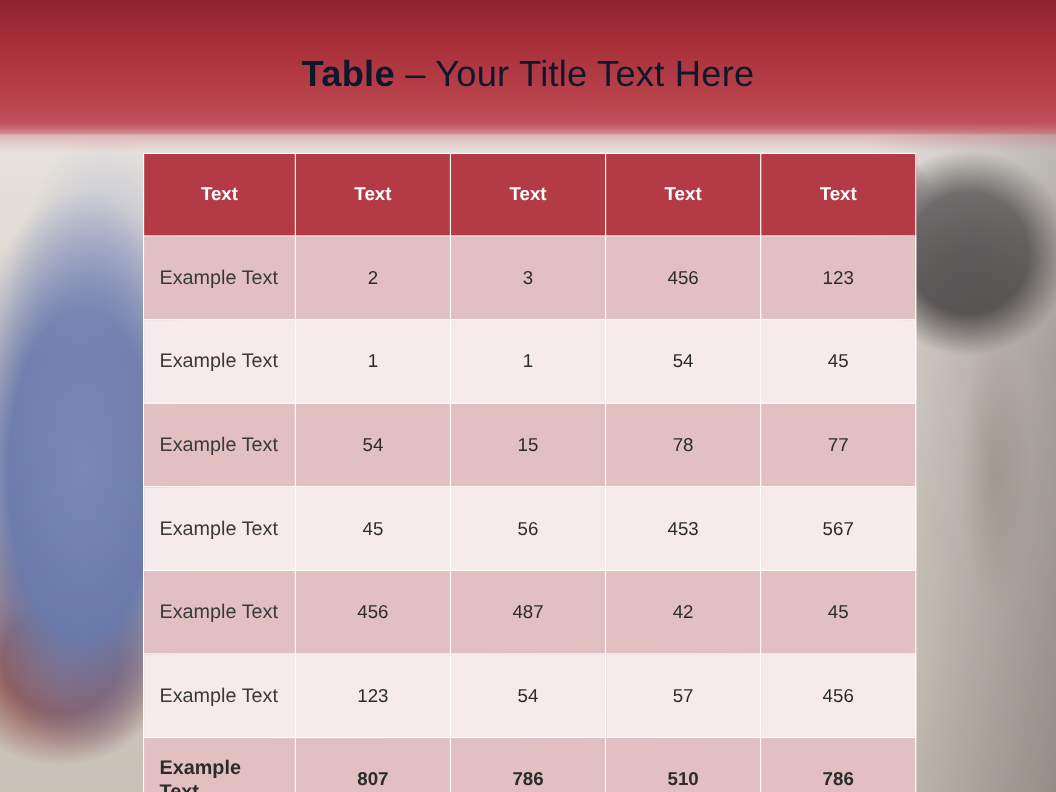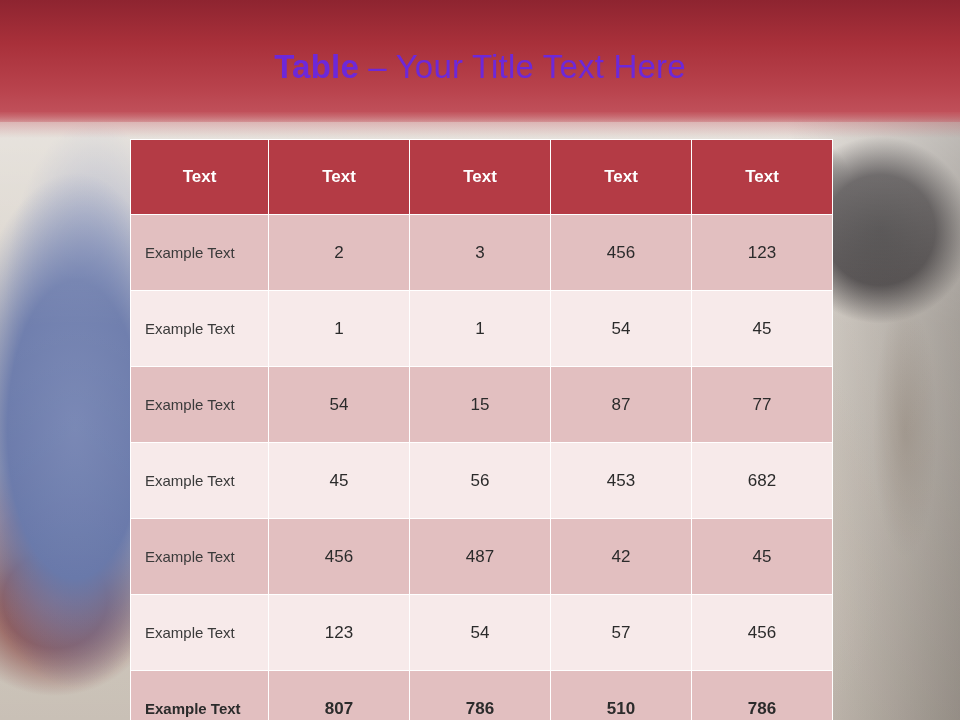--- a/index.html
+++ b/index.html
@@ -67,21 +67,21 @@
     width: 960px; height: 26px;
     background: linear-gradient(to bottom, rgba(196,90,98,0.55), rgba(255,255,255,0));
   }
   .title {
     position: absolute;
     top: 48px;
     left: 0;
     width: 960px;
     text-align: center;
     font-size: 33px;
-    color: #6d28d9;
+    color: #0f172a;
     letter-spacing: 0.2px;
     white-space: nowrap;
   }
   .title .strong { font-weight: bold; }
   .title .light  { font-weight: normal; }
 
   
   .table-wrap {
     position: absolute;
     left: 130px;
@@ -105,21 +105,21 @@
   table.data th {
     background: #b43b45;
     color: #ffffff;
     font-size: 17px;
     font-weight: bold;
     height: 58px;
     border-color: #ffffff;
   }
   table.data td.label {
     text-align: left;
-    font-size: 15px;
+    font-size: 18px;
     color: #3a3a3a;
   }
   table.data tr.odd td  { background: #e2bfc0; }
   table.data tr.even td { background: #f7eaea; }
   table.data tr.total td { background: #e2bfc0; font-weight: bold; }
   table.data tr.total td.label { font-weight: bold; color: #2b2b2b; }
   
   col.c0 { width: 138px; }
   col.c1 { width: 141px; }
   col.c2 { width: 141px; }
@@ -170,29 +170,29 @@
           <td class="label">Example Text</td>
           <td>1</td>
           <td>1</td>
           <td>54</td>
           <td>45</td>
         </tr>
         <tr class="odd">
           <td class="label">Example Text</td>
           <td>54</td>
           <td>15</td>
-          <td>87</td>
+          <td>78</td>
           <td>77</td>
         </tr>
         <tr class="even">
           <td class="label">Example Text</td>
           <td>45</td>
           <td>56</td>
           <td>453</td>
-          <td>682</td>
+          <td>567</td>
         </tr>
         <tr class="odd">
           <td class="label">Example Text</td>
           <td>456</td>
           <td>487</td>
           <td>42</td>
           <td>45</td>
         </tr>
         <tr class="even">
           <td class="label">Example Text</td>

